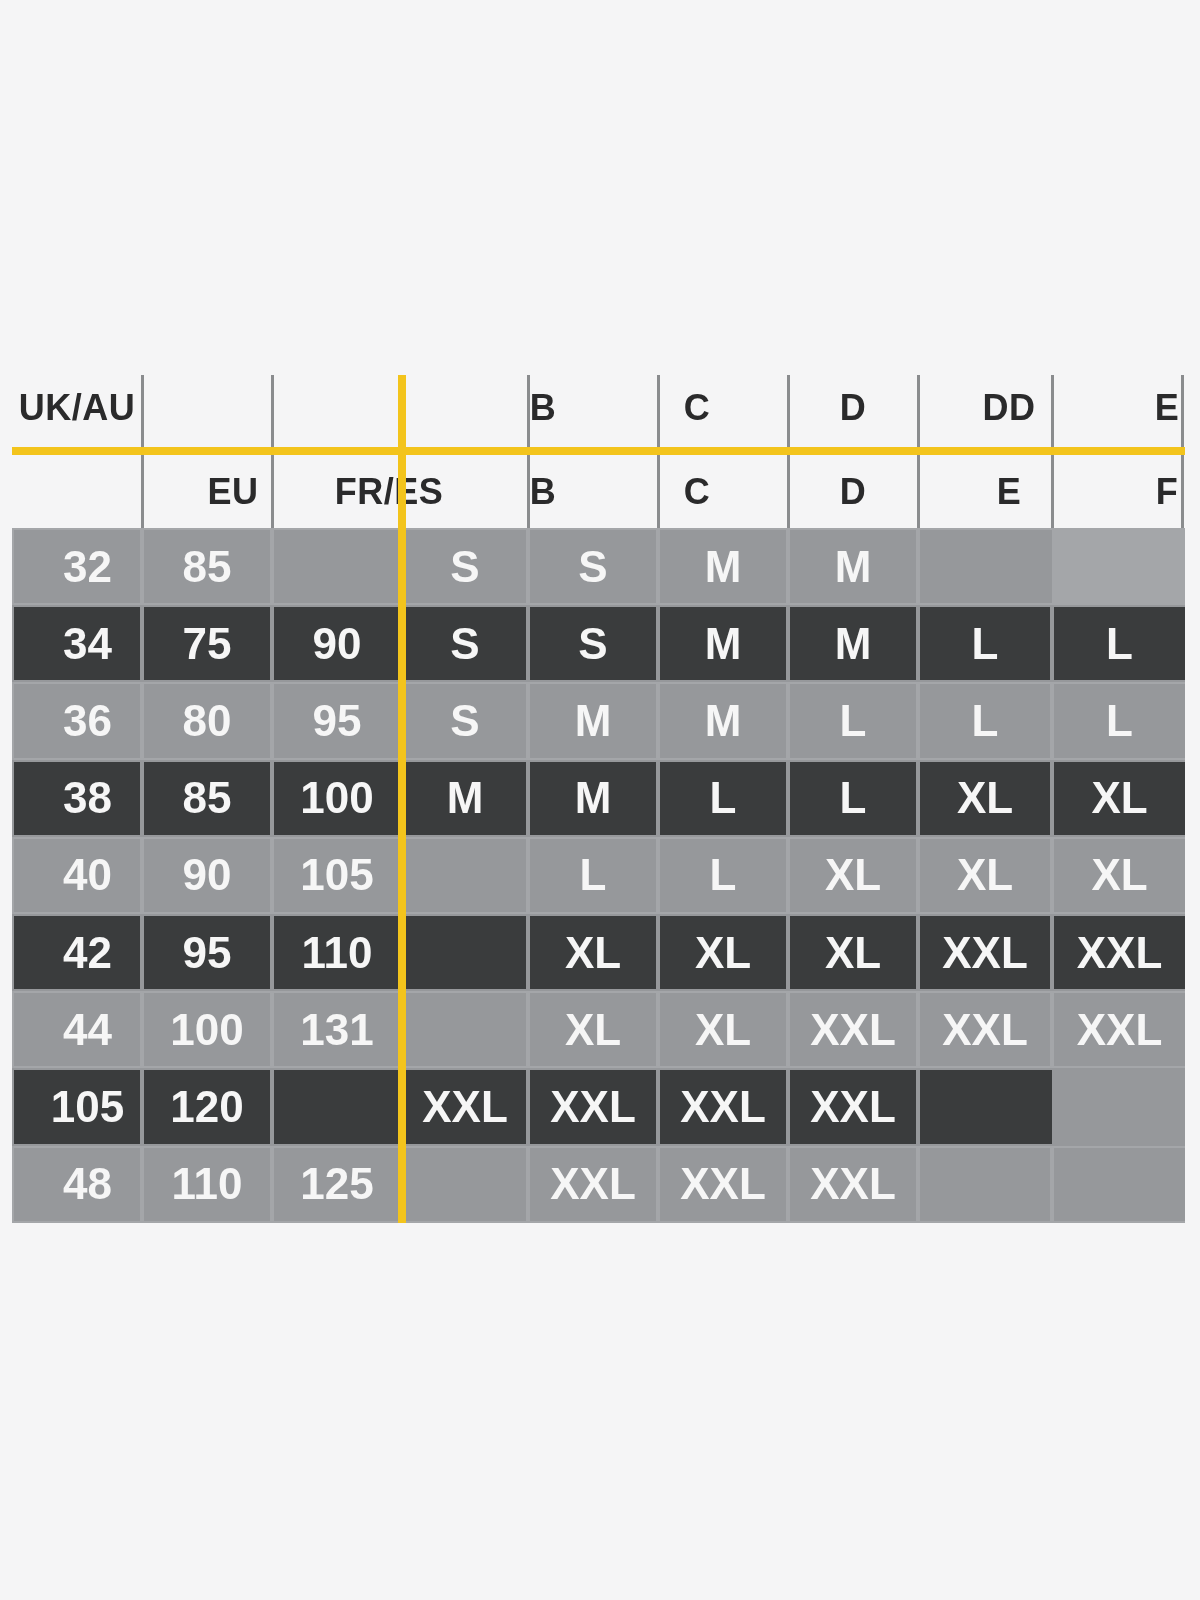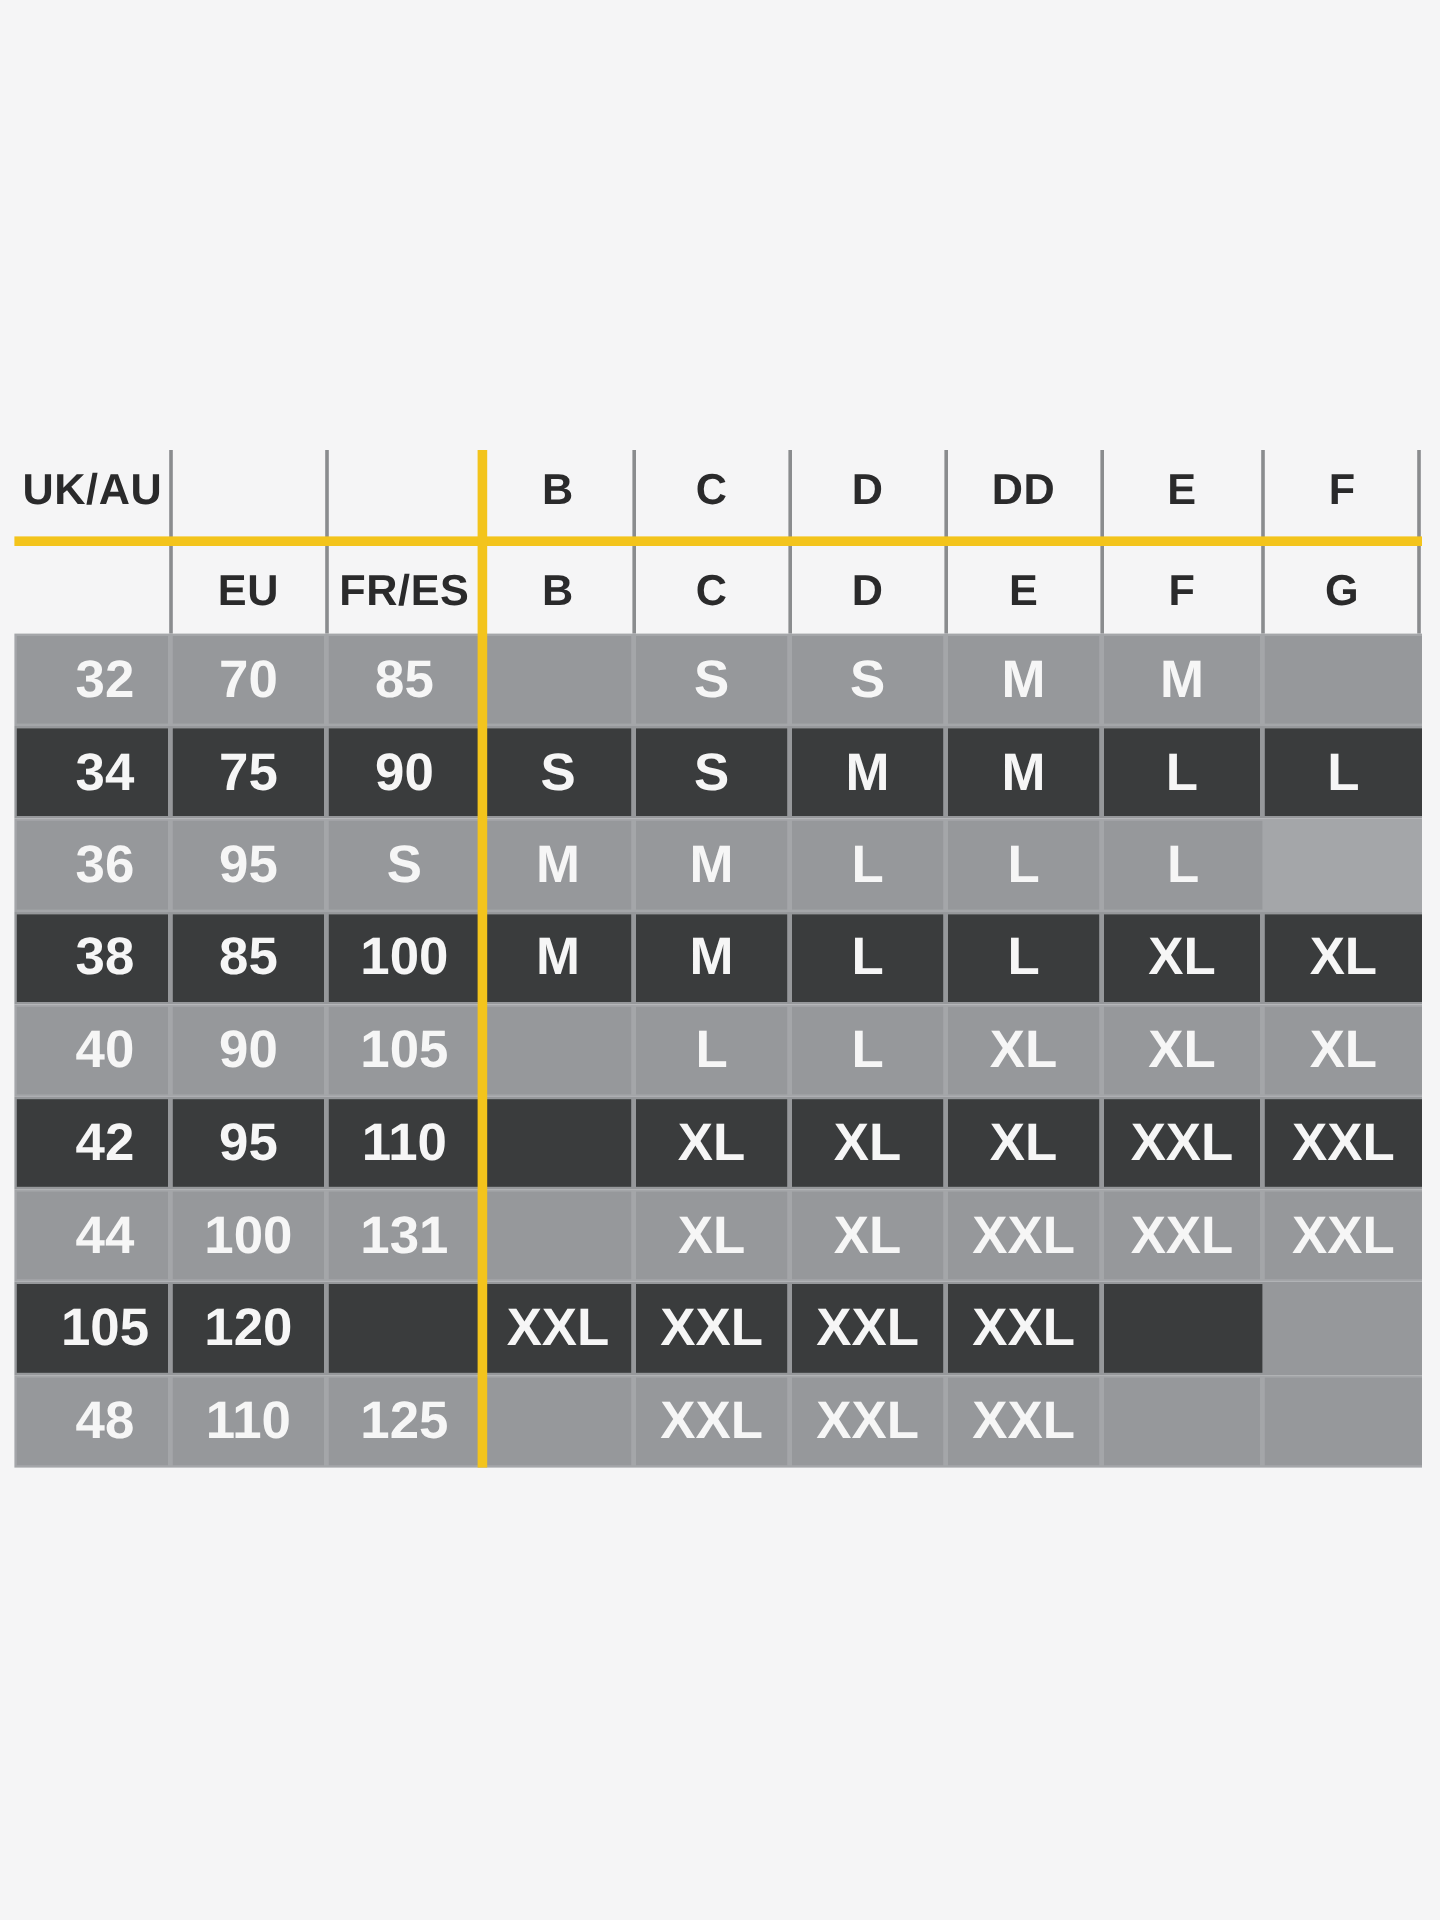--- a/index.html
+++ b/index.html
@@ -15,20 +15,21 @@
     left: 12px; top: 368px;
     width: 1173px; height: 855px;
   }
   
   .thead { position: absolute; top: 0; left: 0; width: 1173px; height: 160px; }
   .hrow {
     position: absolute; left: 0; width: 1173px;
     display: grid;
     grid-template-columns: 130px 130px 130px 126px 130px 130px 130px 134px 133px;
     align-items: center;
+    gap: 26px;
   }
   .hrow1 { top: 0; height: 79px; }
   .hrow2 { top: 87px; height: 73px; }
   .hcell {
     text-align: center;
     font-weight: bold;
     font-size: 36px;
     color: #2A2A2B;
     letter-spacing: 0.5px;
   }
@@ -109,23 +110,20 @@
     <div class="sep" style="left:1168.5px"></div>
     <div class="yellow-h"></div>
   </div>
 
   <div class="tbody" id="tbody">
       <div class="brow light">
         <div class="bcell">
           <div class="inner">32</div>
         </div>
         <div class="bcell">
-          <div class="inner">70</div>
-        </div>
-        <div class="bcell">
           <div class="inner">85</div>
         </div>
         <div class="bcell">
           <div class="inner"></div>
         </div>
         <div class="bcell">
           <div class="inner">S</div>
         </div>
         <div class="bcell">
           <div class="inner">S</div>
@@ -165,20 +163,23 @@
         <div class="bcell">
           <div class="inner">L</div>
         </div>
         <div class="bcell">
           <div class="inner">L</div>
         </div>
       </div>
       <div class="brow light">
         <div class="bcell">
           <div class="inner">36</div>
+        </div>
+        <div class="bcell">
+          <div class="inner">80</div>
         </div>
         <div class="bcell">
           <div class="inner">95</div>
         </div>
         <div class="bcell">
           <div class="inner">S</div>
         </div>
         <div class="bcell">
           <div class="inner">M</div>
         </div>

